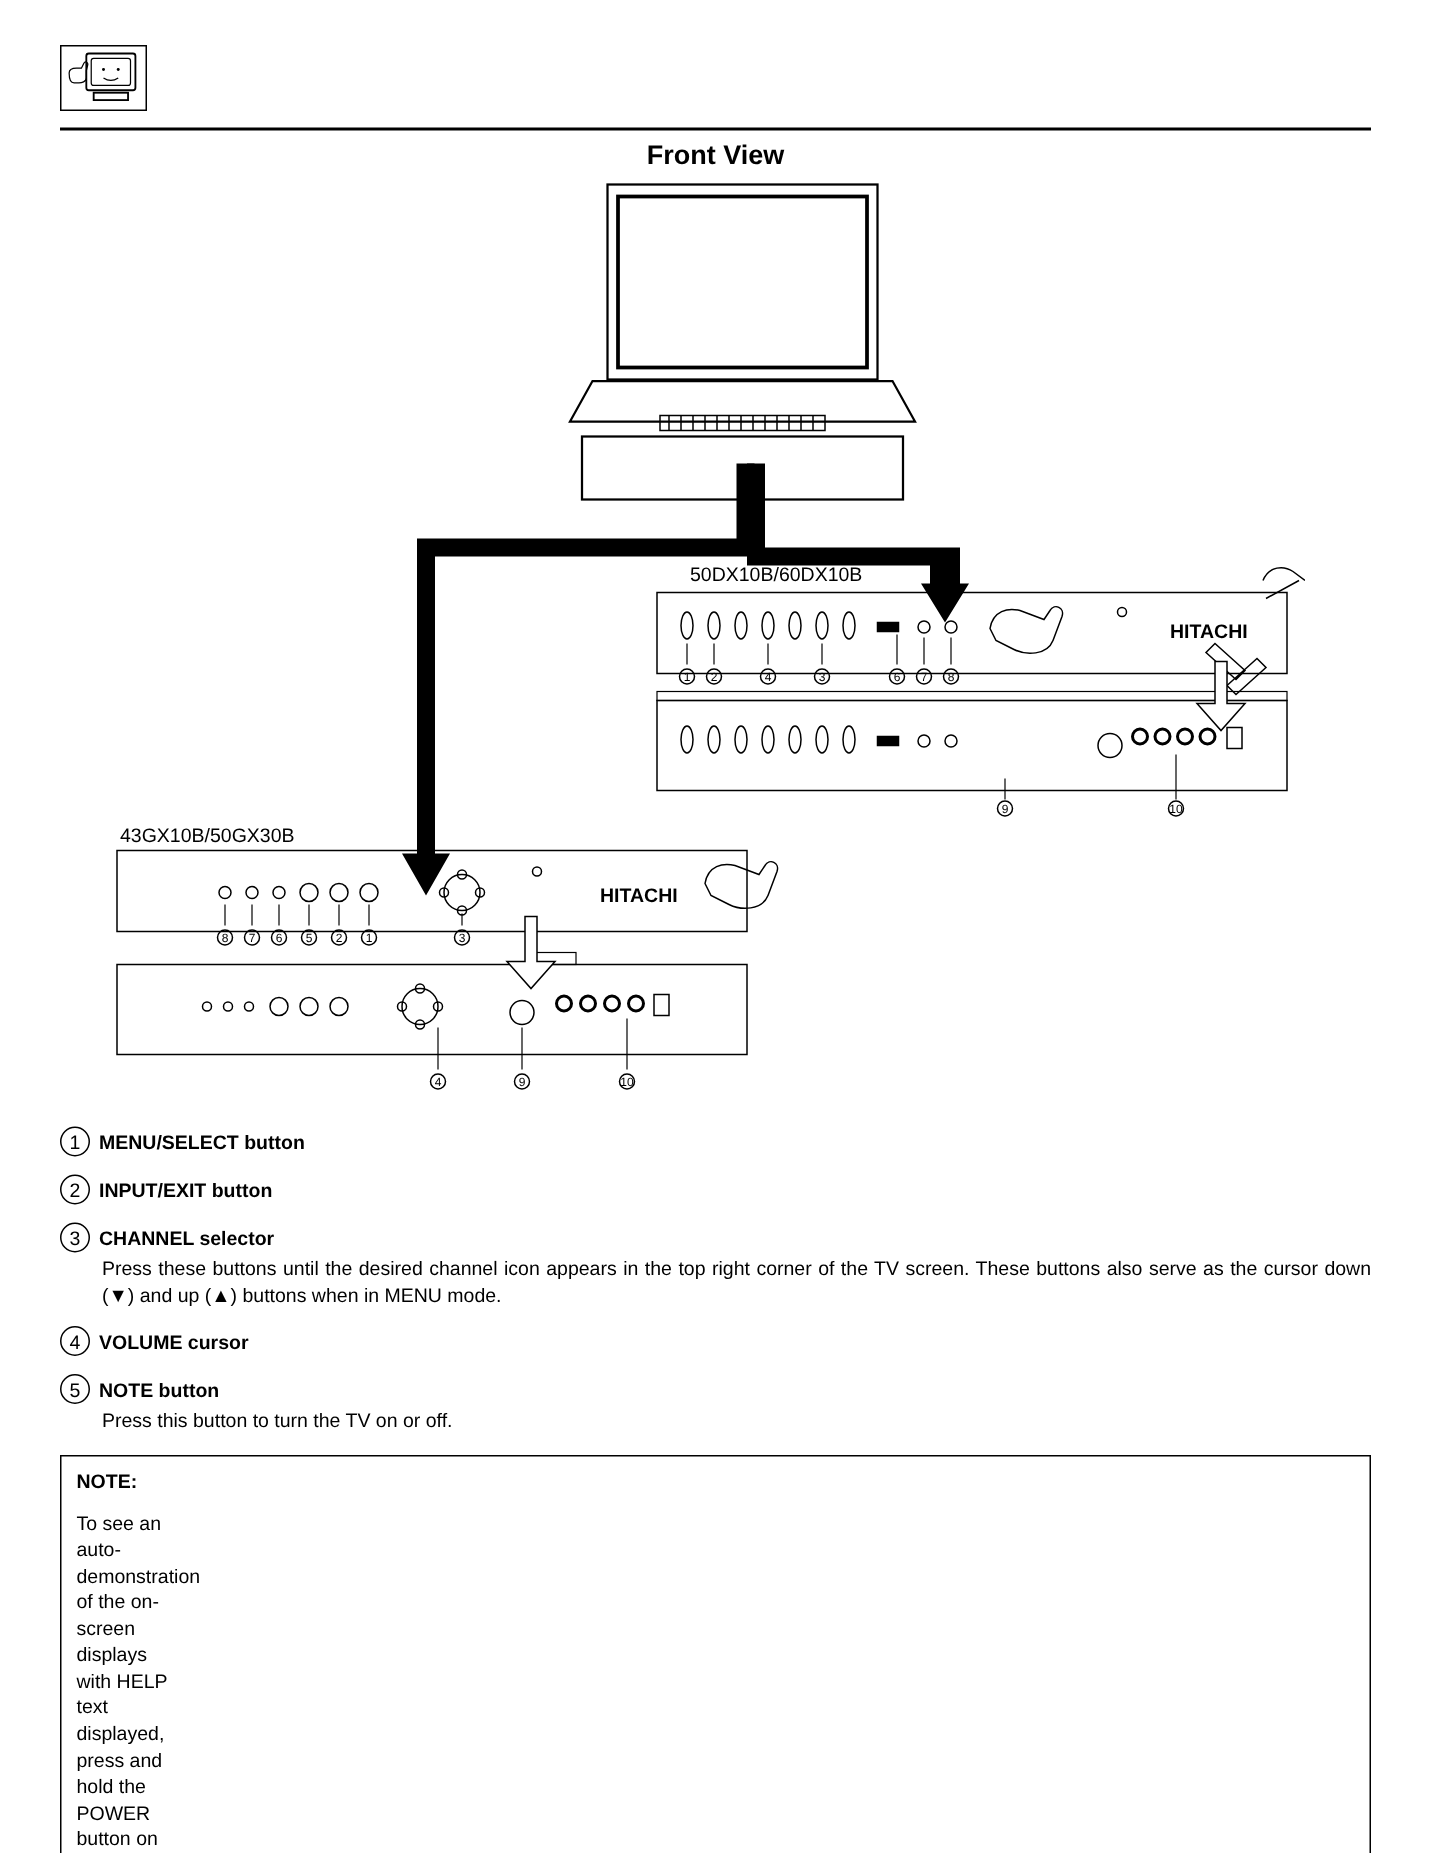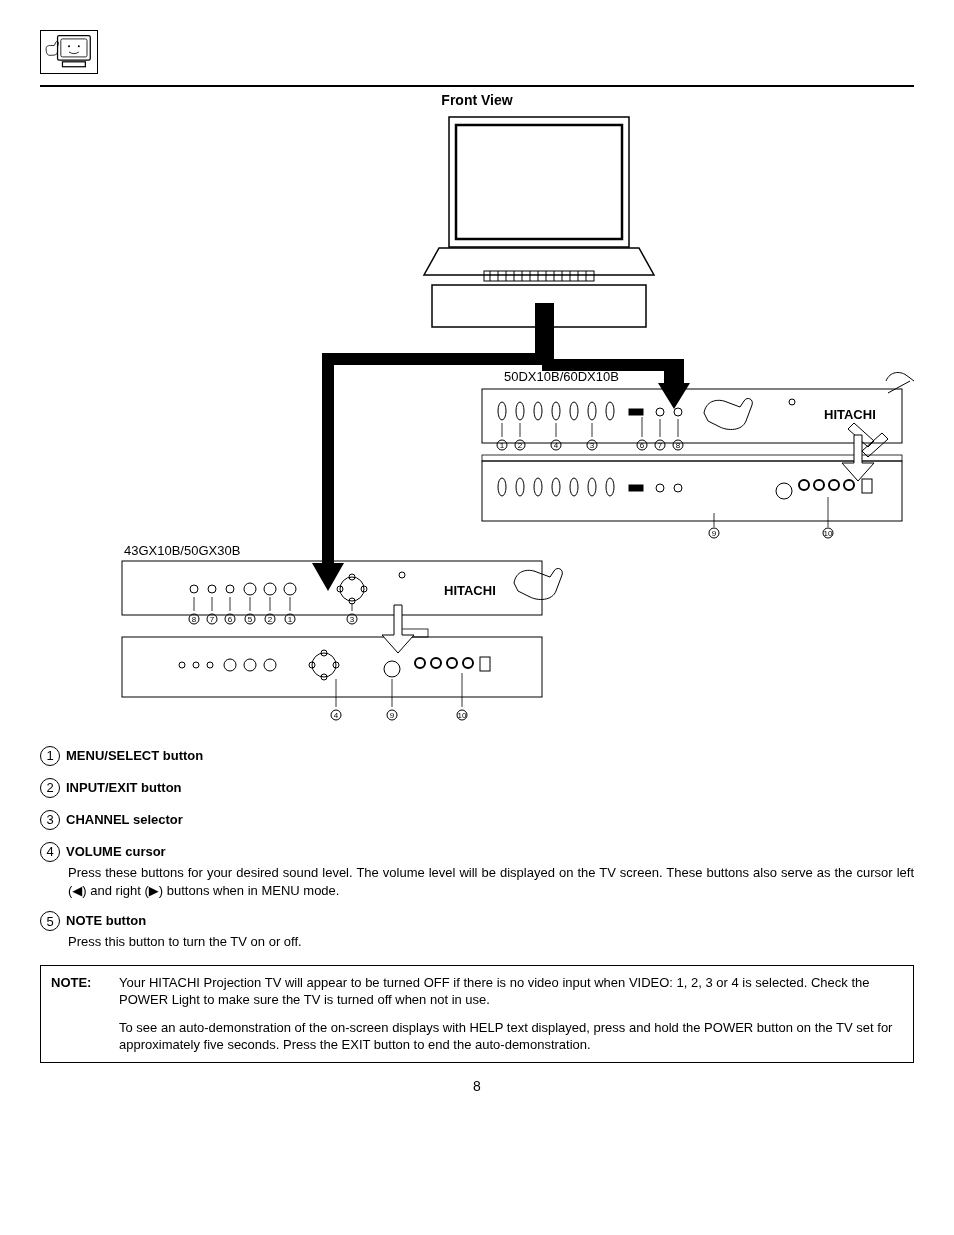--- a/index.html
+++ b/index.html
@@ -18,25 +18,25 @@
     padding: 3px;
   }
   .hdr-logo svg { display:block; }
   .rule {
     border-top: 2px solid #000;
     margin: 6px 0 2px 0;
   }
   .title {
     text-align: center;
     font-weight: bold;
-    font-size: 14px;
+    font-size: 18px;
     margin: 4px 0 4px 0;
   }
   .diagram-area {
-    text-align: right;
+    text-align: left;
   }
   .items {
     margin-top: 8px;
   }
   .item {
     margin-bottom: 12px;
     text-align: justify;
   }
   .item-head {
     display: flex;
@@ -315,45 +315,44 @@
       <span class="circ-num">2</span>
       <span class="item-title">INPUT/EXIT button</span>
     </div>
   </div>
 
   <div class="item">
     <div class="item-head">
       <span class="circ-num">3</span>
       <span class="item-title">CHANNEL selector</span>
     </div>
+    <div class="item-body">Press these buttons until the desired channel icon appears in the top right corner of the TV screen.  These buttons also serve as the cursor down (▼) and up (▲) buttons when in MENU mode.</div>
   </div>
 
   <div class="item">
     <div class="item-head">
       <span class="circ-num">4</span>
       <span class="item-title">VOLUME cursor</span>
     </div>
-    <div class="item-body">Press these buttons for your desired sound level.  The volume level will be displayed on the TV screen.  These buttons also serve as the cursor left (◀) and right (▶) buttons when in MENU mode.</div>
   </div>
 
   <div class="item">
     <div class="item-head">
       <span class="circ-num">5</span>
       <span class="item-title">NOTE button</span>
     </div>
     <div class="item-body">Press this button to turn the TV on or off.</div>
   </div>
 
 </div>
 
 
 <div class="note-box">
   <div class="note-grid">
     <div class="note-label">NOTE:</div>
-    <div>Your HITACHI Projection TV will appear to be turned OFF if there is no video input when VIDEO: 1, 2, 3 or 4 is selected.  Check the POWER Light to make sure the TV is turned off when not in use.</div>
     <div></div>
     <div>To see an auto-demonstration of the on-screen displays with HELP text displayed, press and hold the POWER button on the TV set for approximately five seconds.  Press the EXIT button to end the auto-demonstration.</div>
   </div>
 </div>
 
 <div class="pagefoot">8</div>
 
 
 
 

